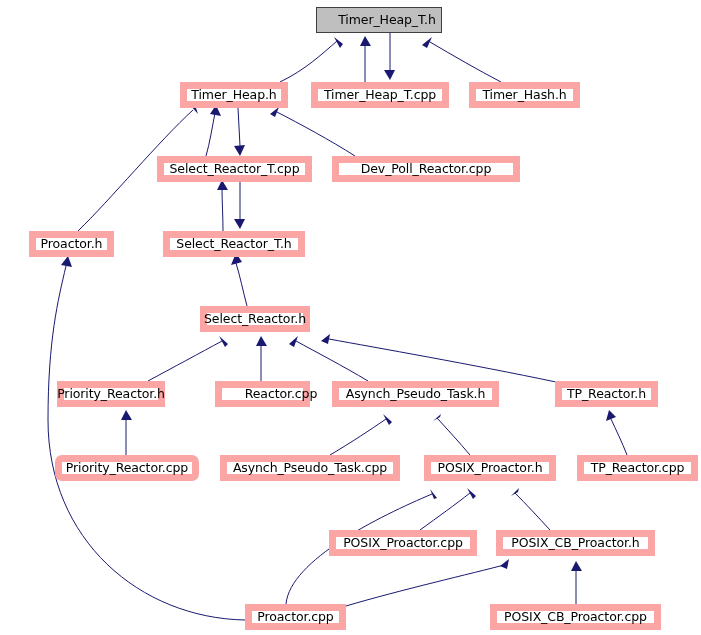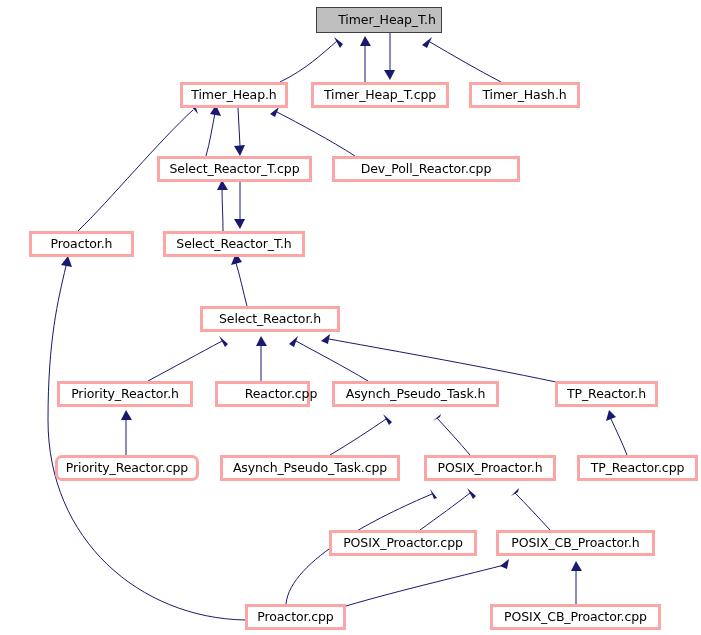--- a/index.html
+++ b/index.html
@@ -25,21 +25,21 @@
   .edge-path {
     fill: none;
     stroke-width: 1;
   }
   .edge-head {
     stroke: none;
   }
   .node-box {
     position: absolute;
     box-sizing: border-box;
-    border: 3px solid #fca5a5;
+    border: 7px solid #fca5a5;
     background: #ffffff;
     display: flex;
     align-items: center;
     justify-content: center;
     white-space: nowrap;
   }
   .node-box.root {
     background: #bfbfbf;
     border: 1px solid #404040;
   }
@@ -169,30 +169,30 @@
       </div>
       <div class="node-box" style="left: 469px; top: 82px; width: 111px; height: 26px;">
         <span class="node-label">Timer_Hash.h</span>
       </div>
       <div class="node-box" style="left: 157px; top: 156px; width: 155px; height: 26px;">
         <span class="node-label">Select_Reactor_T.cpp</span>
       </div>
       <div class="node-box" style="left: 332px; top: 156px; width: 188px; height: 26px;">
         <span class="node-label">Dev_Poll_Reactor.cpp</span>
       </div>
-      <div class="node-box" style="left: 29px; top: 231px; width: 105px; height: 26px;">
+      <div class="node-box" style="left: 29px; top: 231px; width: 85px; height: 26px;">
         <span class="node-label">Proactor.h</span>
       </div>
       <div class="node-box" style="left: 163px; top: 231px; width: 142px; height: 26px;">
         <span class="node-label">Select_Reactor_T.h</span>
       </div>
-      <div class="node-box" style="left: 200px; top: 306px; width: 140px; height: 26px;">
+      <div class="node-box" style="left: 200px; top: 306px; width: 110px; height: 26px;">
         <span class="node-label">Select_Reactor.h</span>
       </div>
-      <div class="node-box" style="left: 57px; top: 381px; width: 136px; height: 26px; align-items: center;">
+      <div class="node-box" style="left: 57px; top: 381px; width: 108px; height: 26px; align-items: center;">
         <span class="node-label">Priority_Reactor.h</span>
       </div>
       <div class="node-box" style="left: 215px; top: 381px; width: 95px; height: 26px; padding-left: 37px;">
         <span class="node-label">Reactor.cpp</span>
       </div>
       <div class="node-box" style="left: 332px; top: 381px; width: 167px; height: 26px;">
         <span class="node-label">Asynch_Pseudo_Task.h</span>
       </div>
       <div class="node-box" style="left: 555px; top: 381px; width: 103px; height: 26px;">
         <span class="node-label">TP_Reactor.h</span>

